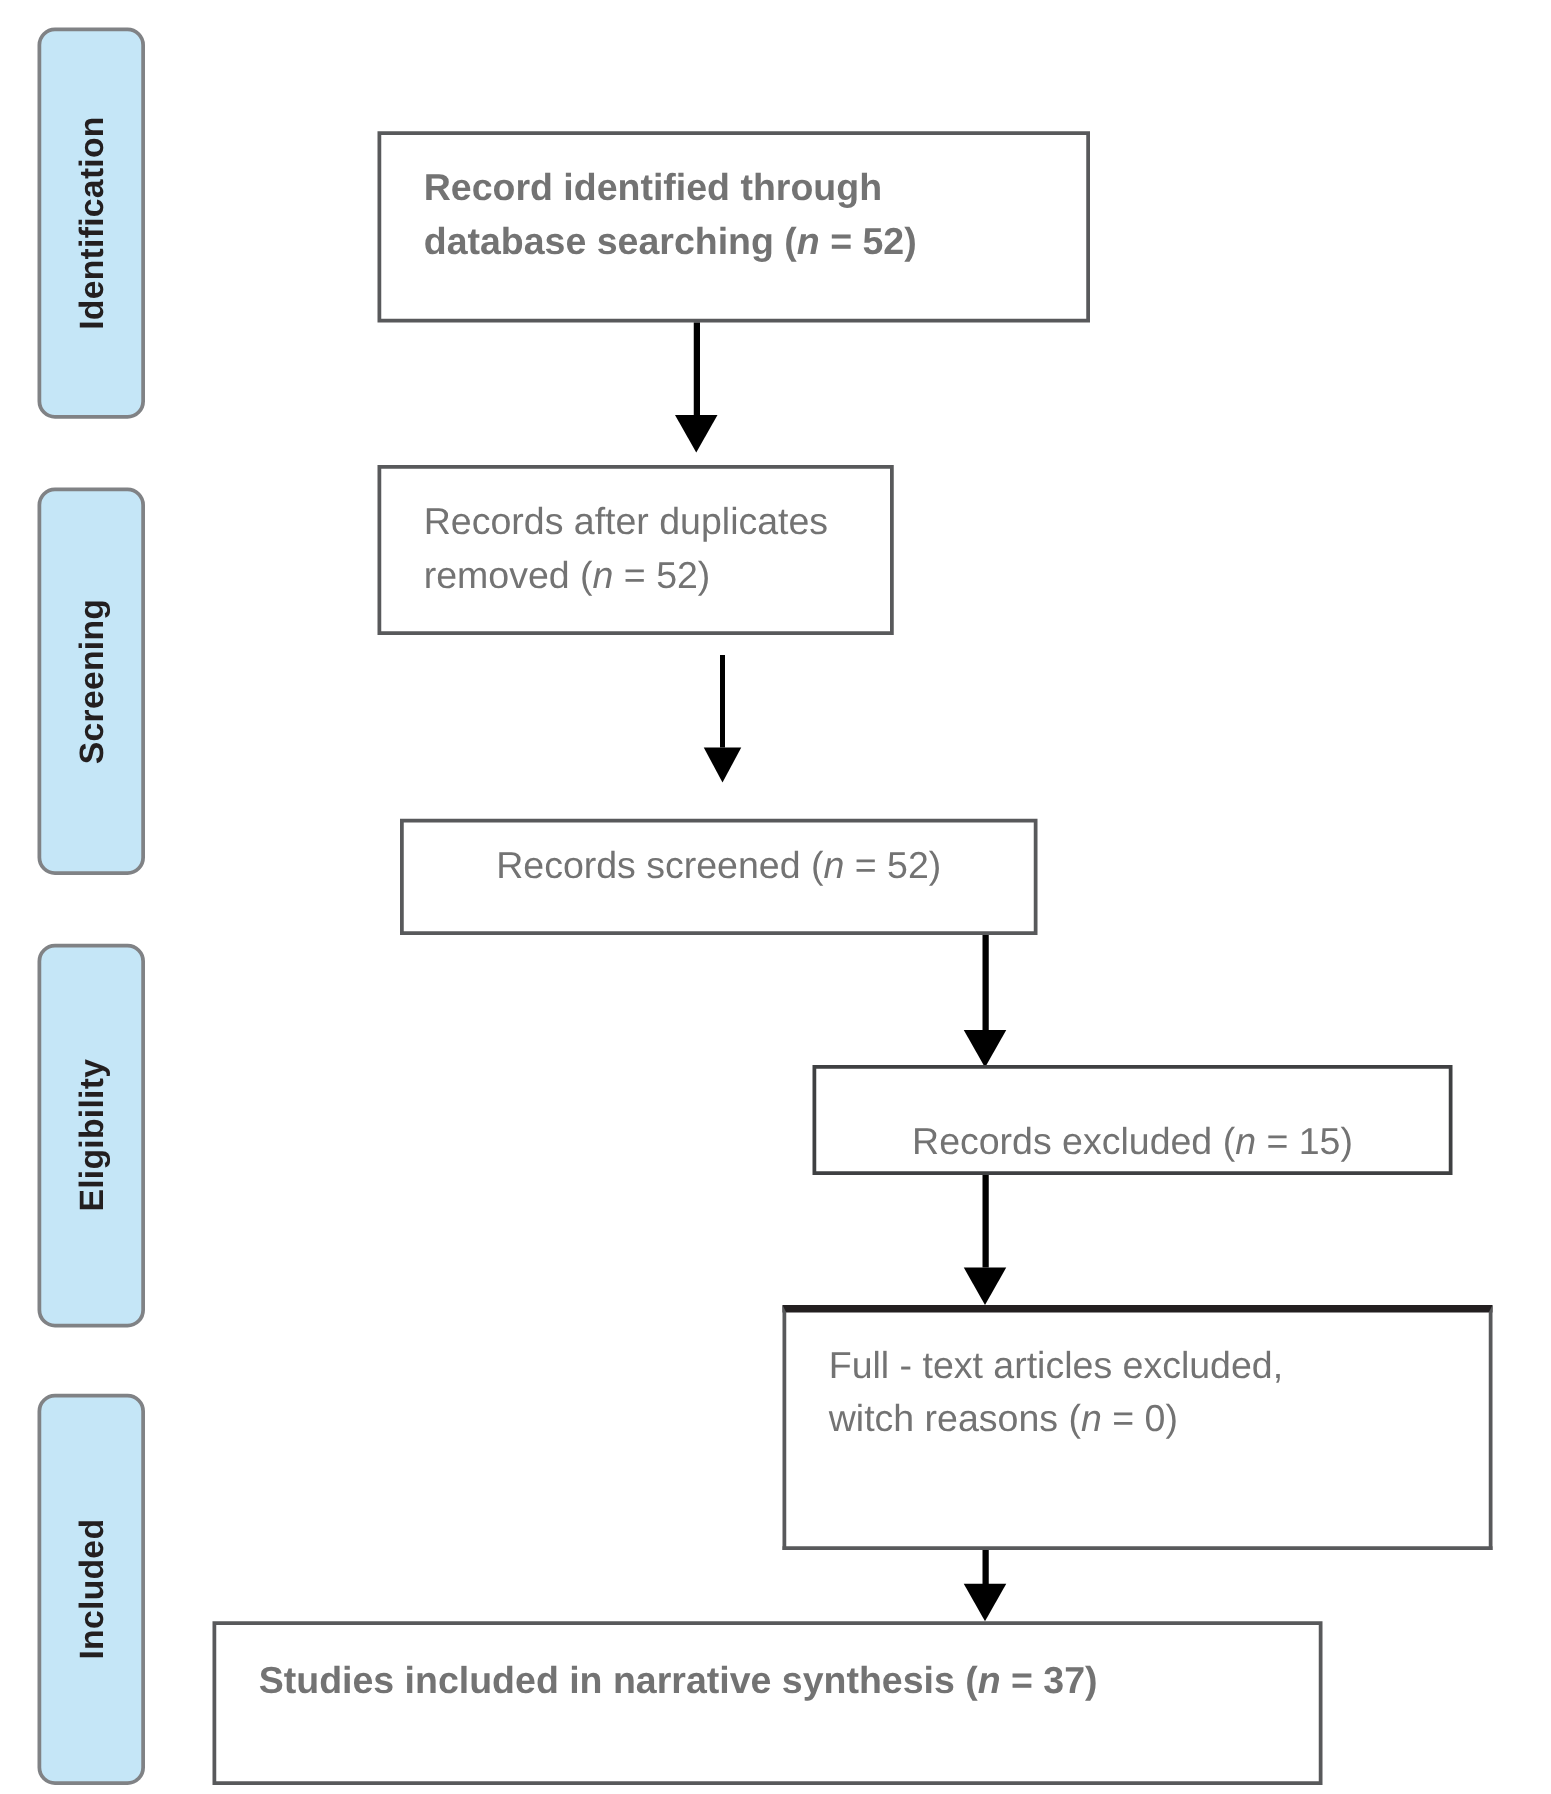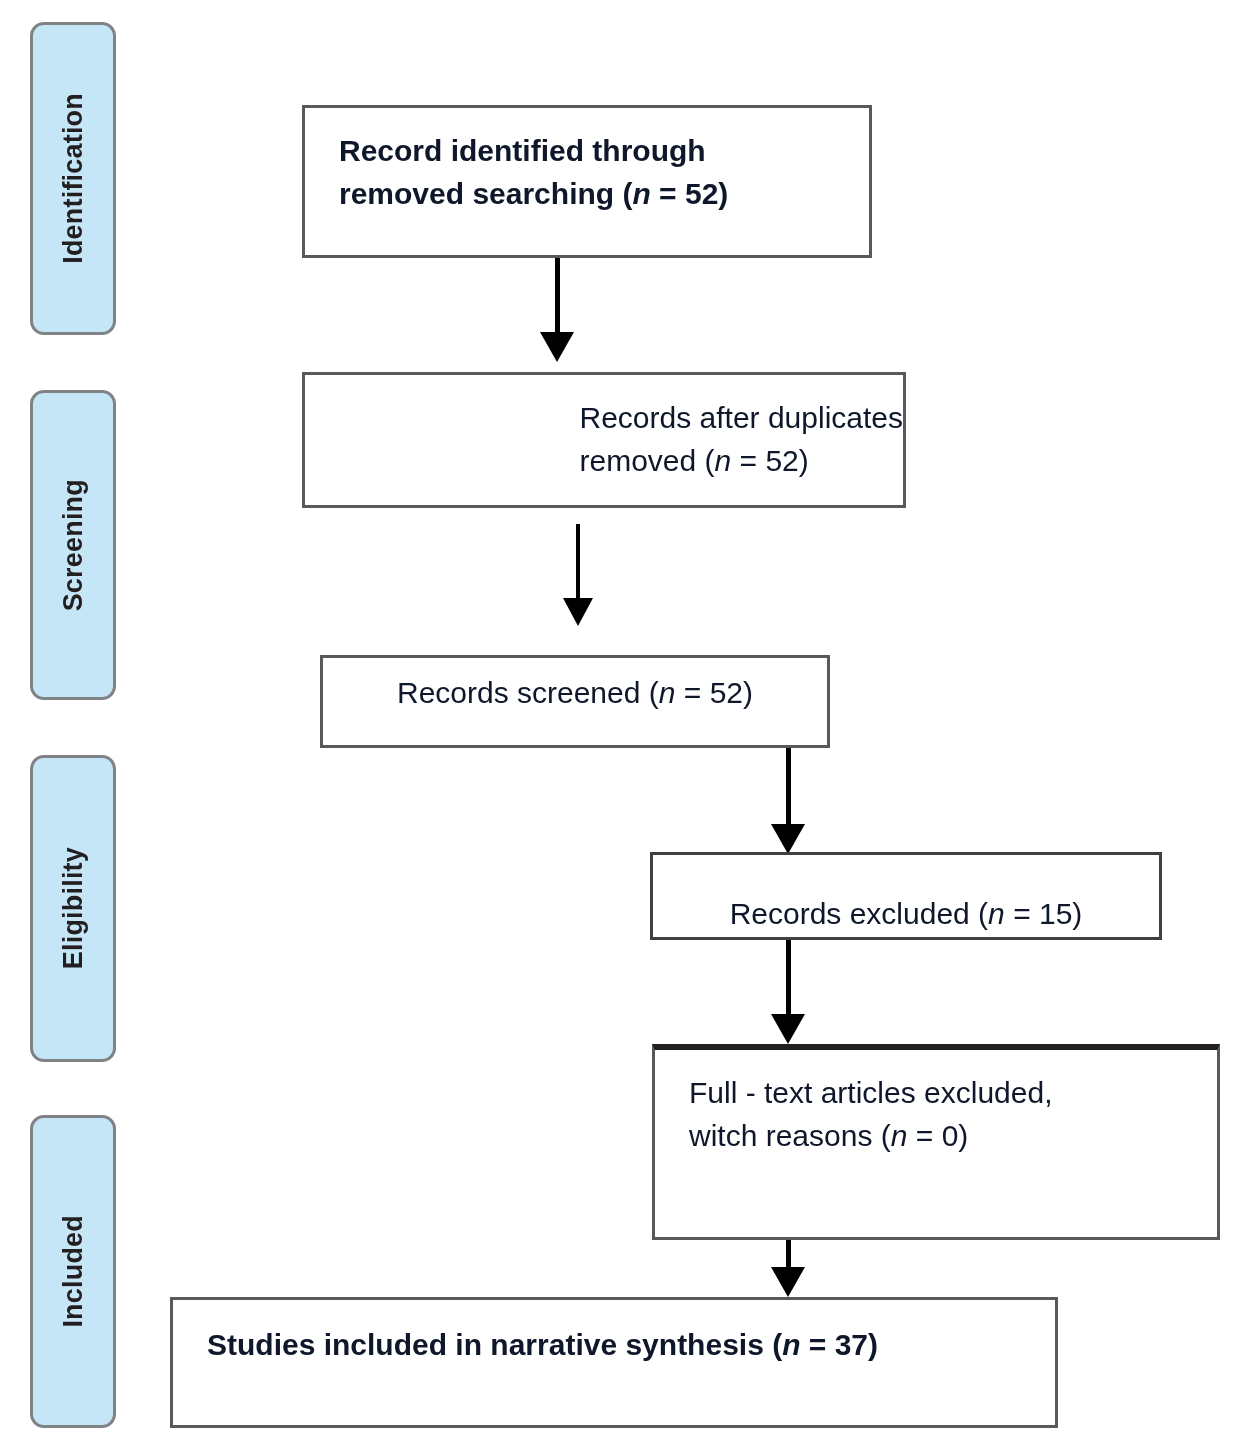--- a/index.html
+++ b/index.html
@@ -47,21 +47,21 @@
     position: absolute;
     box-sizing: border-box;
     background: #ffffff;
     border: 3px solid #58595b;
     display: flex;
     align-items: flex-start;
     justify-content: flex-start;
   }
   .node .node-text {
     display: block;
-    color: #0f172a;
+    color: #737373;
     font-size: 30px;
     line-height: 1.42;
     padding: 22px 0 0 34px;
     white-space: pre-line;
   }
   .node.bold .node-text {
     font-weight: bold;
   }
   .node.center .node-text {
     padding-left: 0;
@@ -125,29 +125,29 @@
 
   <div class="stage" style="left:30px; top:755px; width:86px; height:307px;">
     <span class="stage-label">Eligibility</span>
   </div>
 
   <div class="stage" style="left:30px; top:1115px; width:86px; height:313px;">
     <span class="stage-label">Included</span>
   </div>
 
   <div class="node bold" style="left:302px; top:105px; width:570px; height:153px;">
-    <span class="node-text"><span>Record identified through</span><br><span>removed searching (</span><span class="nvar">n</span><span> = 52)</span></span>
+    <span class="node-text"><span>Record identified through</span><br><span>database searching (</span><span class="nvar">n</span><span> = 52)</span></span>
   </div>
 
   <div class="arrow" style="left:540px; top:258px; width:34px; height:104px;">
     <div class="shaft" style="height:74px;"></div>
     <div class="head"></div>
   </div>
 
-  <div class="node" style="left:302px; top:372px; width:604px; height:136px;justify-content:flex-end;">
+  <div class="node" style="left:302px; top:372px; width:413px; height:136px;">
     <span class="node-text"><span>Records after duplicates</span><br><span>removed (</span><span class="nvar">n</span><span> = 52)</span></span>
   </div>
 
   <div class="arrow thin" style="left:563px; top:524px; width:30px; height:102px;">
     <div class="shaft" style="height:74px;"></div>
     <div class="head"></div>
   </div>
 
   <div class="node center" style="left:320px; top:655px; width:510px; height:93px;">
     <span class="node-text" style="padding-top:14px;"><span>Records screened (</span><span class="nvar">n</span><span> = 52)</span></span>
@@ -160,21 +160,21 @@
 
   <div class="node center thick" style="left:650px; top:852px; width:512px; height:88px;">
     <span class="node-text" style="padding-top:38px;"><span>Records excluded (</span><span class="nvar">n</span><span> = 15)</span></span>
   </div>
 
   <div class="arrow" style="left:771px; top:940px; width:34px; height:104px;">
     <div class="shaft" style="height:74px;"></div>
     <div class="head"></div>
   </div>
 
-  <div class="node heavy-top" style="left:652px; top:1044px; width:568px; height:196px;">
+  <div class="node heavy-top" style="left:626px; top:1044px; width:568px; height:196px;">
     <span class="node-text"><span>Full - text articles excluded,</span><br><span>witch reasons (</span><span class="nvar">n</span><span> = 0)</span></span>
   </div>
 
   <div class="arrow" style="left:771px; top:1240px; width:34px; height:57px;">
     <div class="shaft" style="height:28px;"></div>
     <div class="head"></div>
   </div>
 
   <div class="node bold" style="left:170px; top:1297px; width:888px; height:131px;">
     <span class="node-text" style="padding-top:24px;"><span>Studies included in narrative synthesis (</span><span class="nvar">n</span><span> = 37)</span></span>

